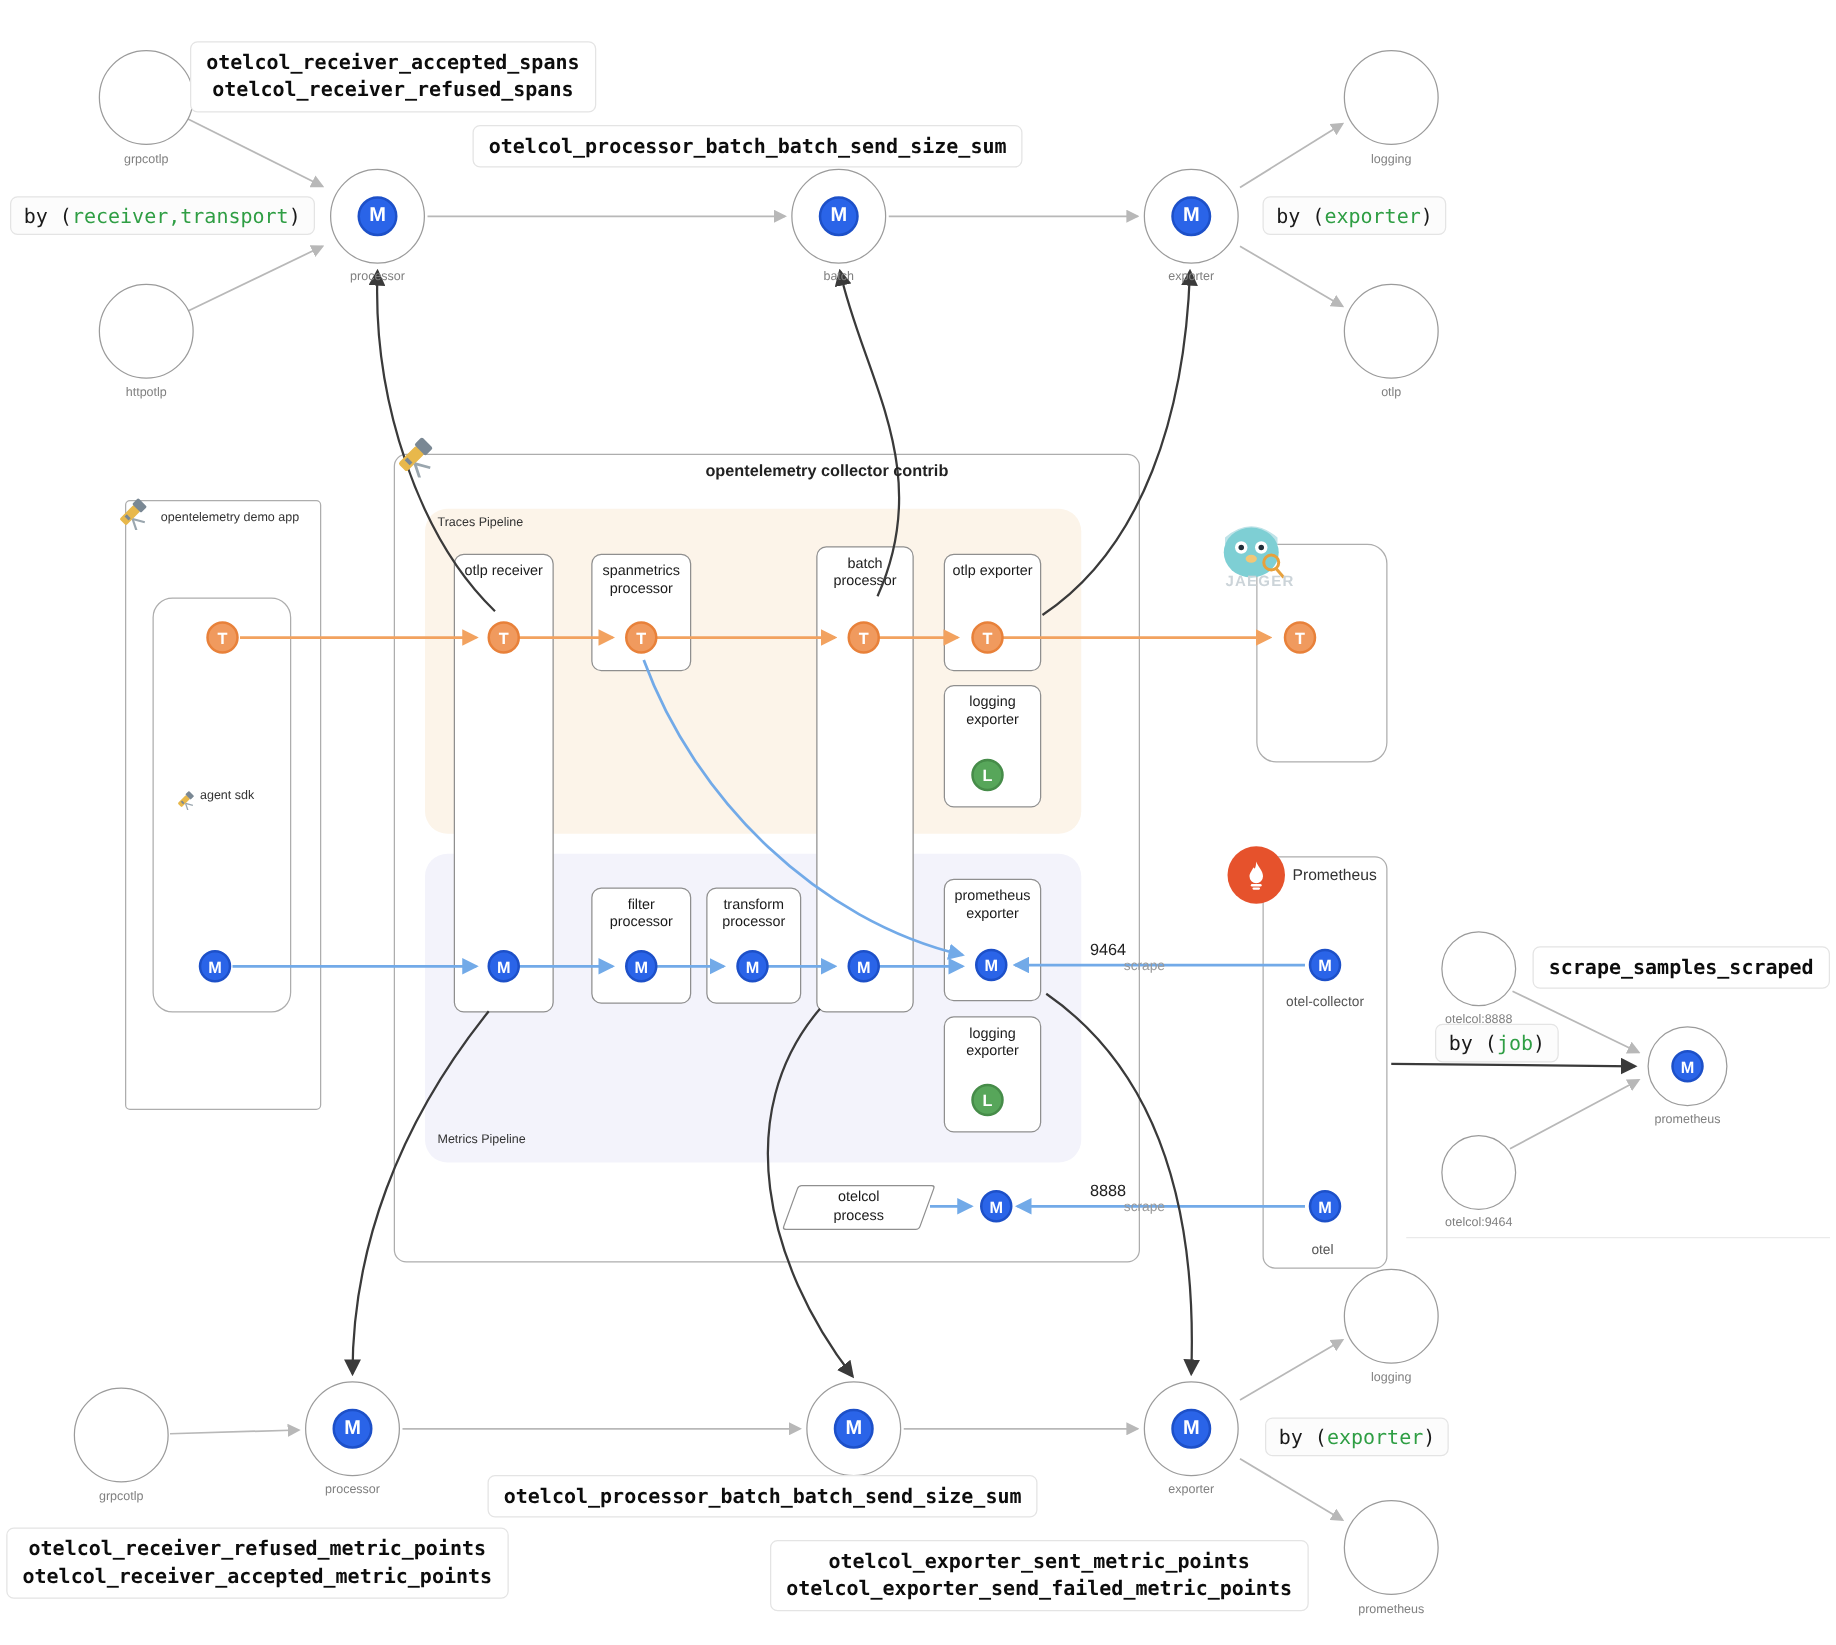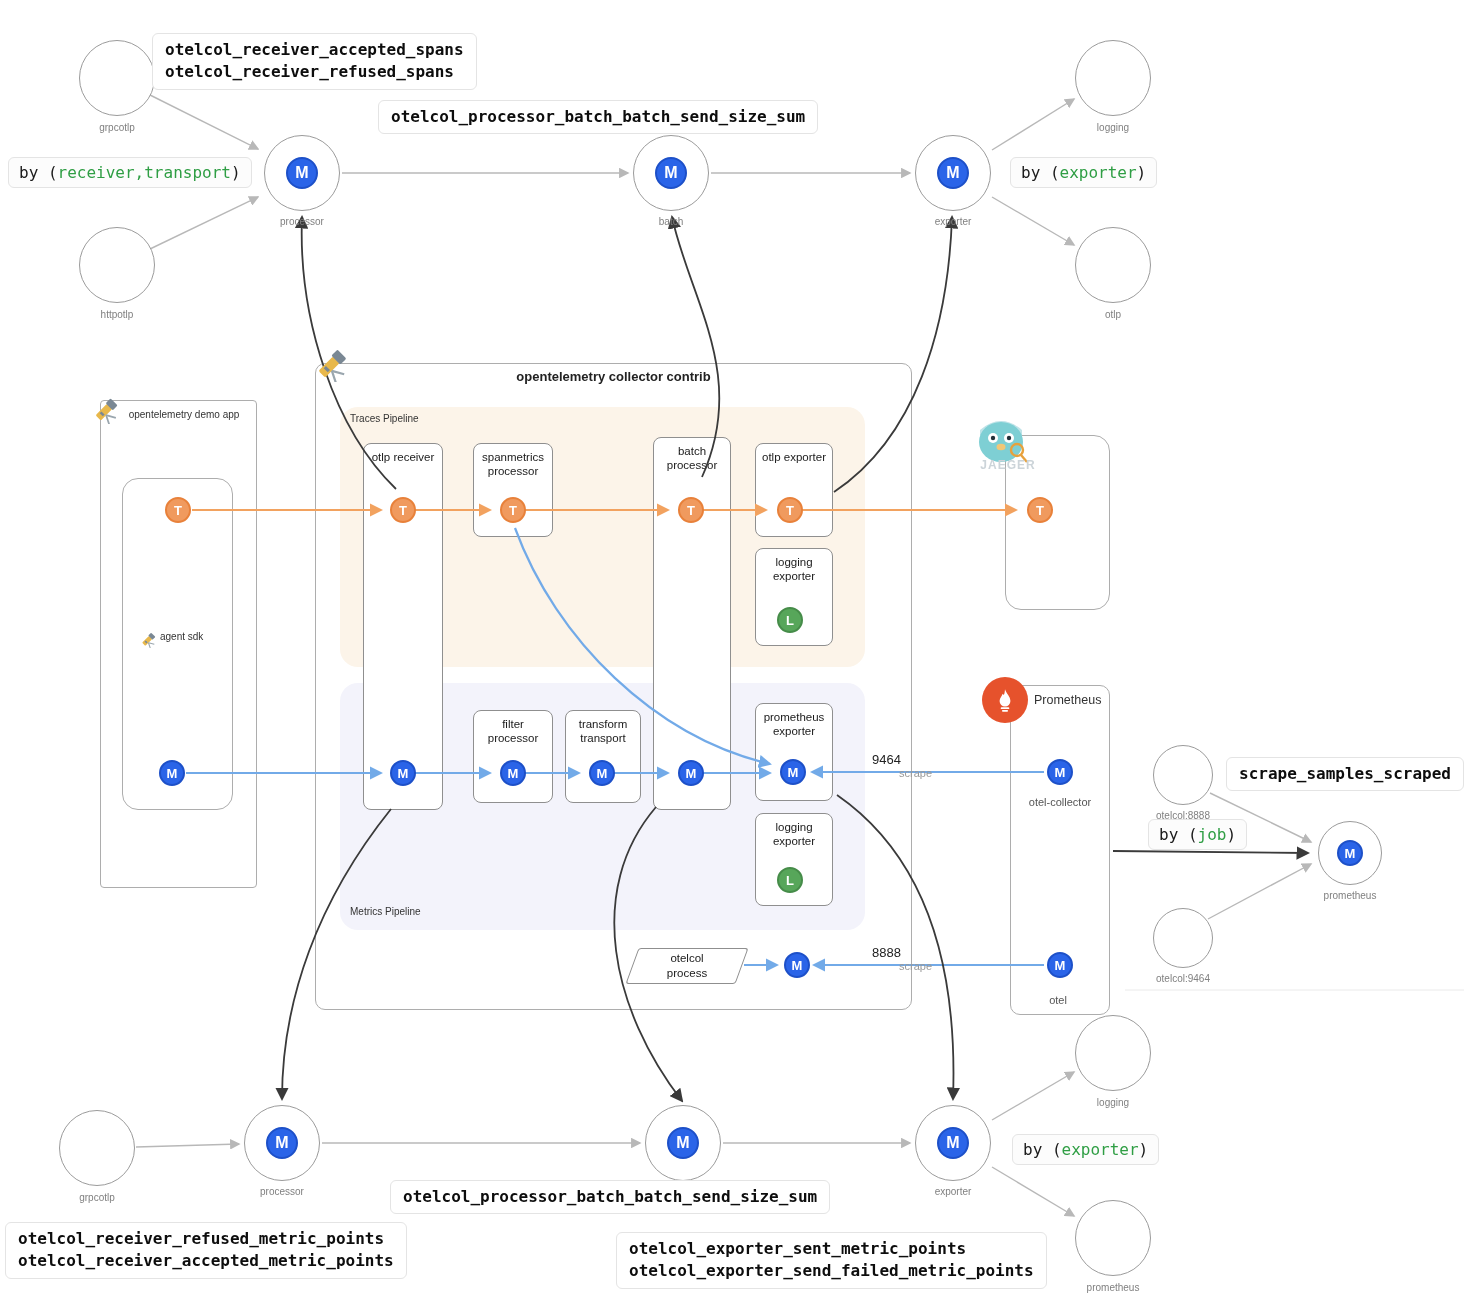--- a/index.html
+++ b/index.html
@@ -29,29 +29,29 @@
   .flow-node .badge { position:static; }
   .badge.b30 { width:32px; height:32px; font-size:16px; }
   .badge.m { background:#2a64e8; border:2px solid #1d50c8; }
   .badge.t { background:#f09a5e; border:2px solid #e8813a; }
   .badge.l { background:#57a65a; border:2px solid #468c49; }
 
   .node-label { position:absolute; font-size:10px; color:#808080; text-align:center; z-index:11; }
 
   .metric-label { position:absolute; font-family:"DejaVu Sans Mono", monospace; font-weight:bold;
                   font-size:16px; color:#0d0d0d; background:#fff; border:1px solid #e4e4e4;
-                  border-radius:6px; padding:5px 12px; line-height:1.4; z-index:12;
+                  border-radius:6px; padding:5px 12px; text-align:center; line-height:1.4; z-index:12;
                   white-space:nowrap; }
   .by-label { position:absolute; font-family:"DejaVu Sans Mono", monospace; font-size:16px; color:#1a1a1a;
               background:#fcfcfc; border:1px solid #e4e4e4; border-radius:6px; padding:5px 10px;
               z-index:12; white-space:nowrap; }
   .by-label .green { color:#2f9e44; }
 
   .sec-title { position:absolute; font-size:10px; color:#333; z-index:6; }
-  .panel-title { position:absolute; font-size:13px; font-weight:bold; color:#222; z-index:6; text-align:center; }
+  .panel-title { position:absolute; font-size:13px; font-weight:bold; color:#222; z-index:6; text-align:center;margin-left:48px; }
 
   .pgram { position:absolute; left:632px; top:948px; width:110px; height:36px; border:1px solid #8f8f8f;
            background:#fff; transform:skewX(-20deg); border-radius:3px; z-index:4; }
   .pgram-text { position:absolute; left:632px; top:951px; width:110px; text-align:center; font-size:11.5px;
                 line-height:1.3; color:#1a1a1a; z-index:6; }
 
   .prom-icon { position:absolute; left:982px; top:677px; width:46px; height:46px; border-radius:50%;
                background:#e6522c; display:flex; align-items:center; justify-content:center; z-index:11; }
   .jaeger-label { position:absolute; font-size:12px; font-weight:bold; letter-spacing:1px;
                   color:#ccd4d9; z-index:11; text-align:center; }
@@ -84,21 +84,21 @@
   <div class="comp-box" style="left:755px;top:443px;width:78px;height:94px;">
     <div class="comp-label">otlp exporter</div>
   </div>
   <div class="comp-box" style="left:755px;top:548px;width:78px;height:98px;">
     <div class="comp-label">logging exporter</div>
   </div>
   <div class="comp-box" style="left:473px;top:710px;width:80px;height:93px;">
     <div class="comp-label">filter processor</div>
   </div>
   <div class="comp-box" style="left:565px;top:710px;width:76px;height:93px;">
-    <div class="comp-label">transform transport</div>
+    <div class="comp-label">transform processor</div>
   </div>
   <div class="comp-box" style="left:755px;top:703px;width:78px;height:98px;">
     <div class="comp-label">prometheus exporter</div>
   </div>
   <div class="comp-box" style="left:755px;top:813px;width:78px;height:93px;">
     <div class="comp-label">logging exporter</div>
   </div>
 
   <div class="pgram"></div>
   <div class="pgram-text"><span style="display:inline-block;width:60px;">otelcol process</span></div>

